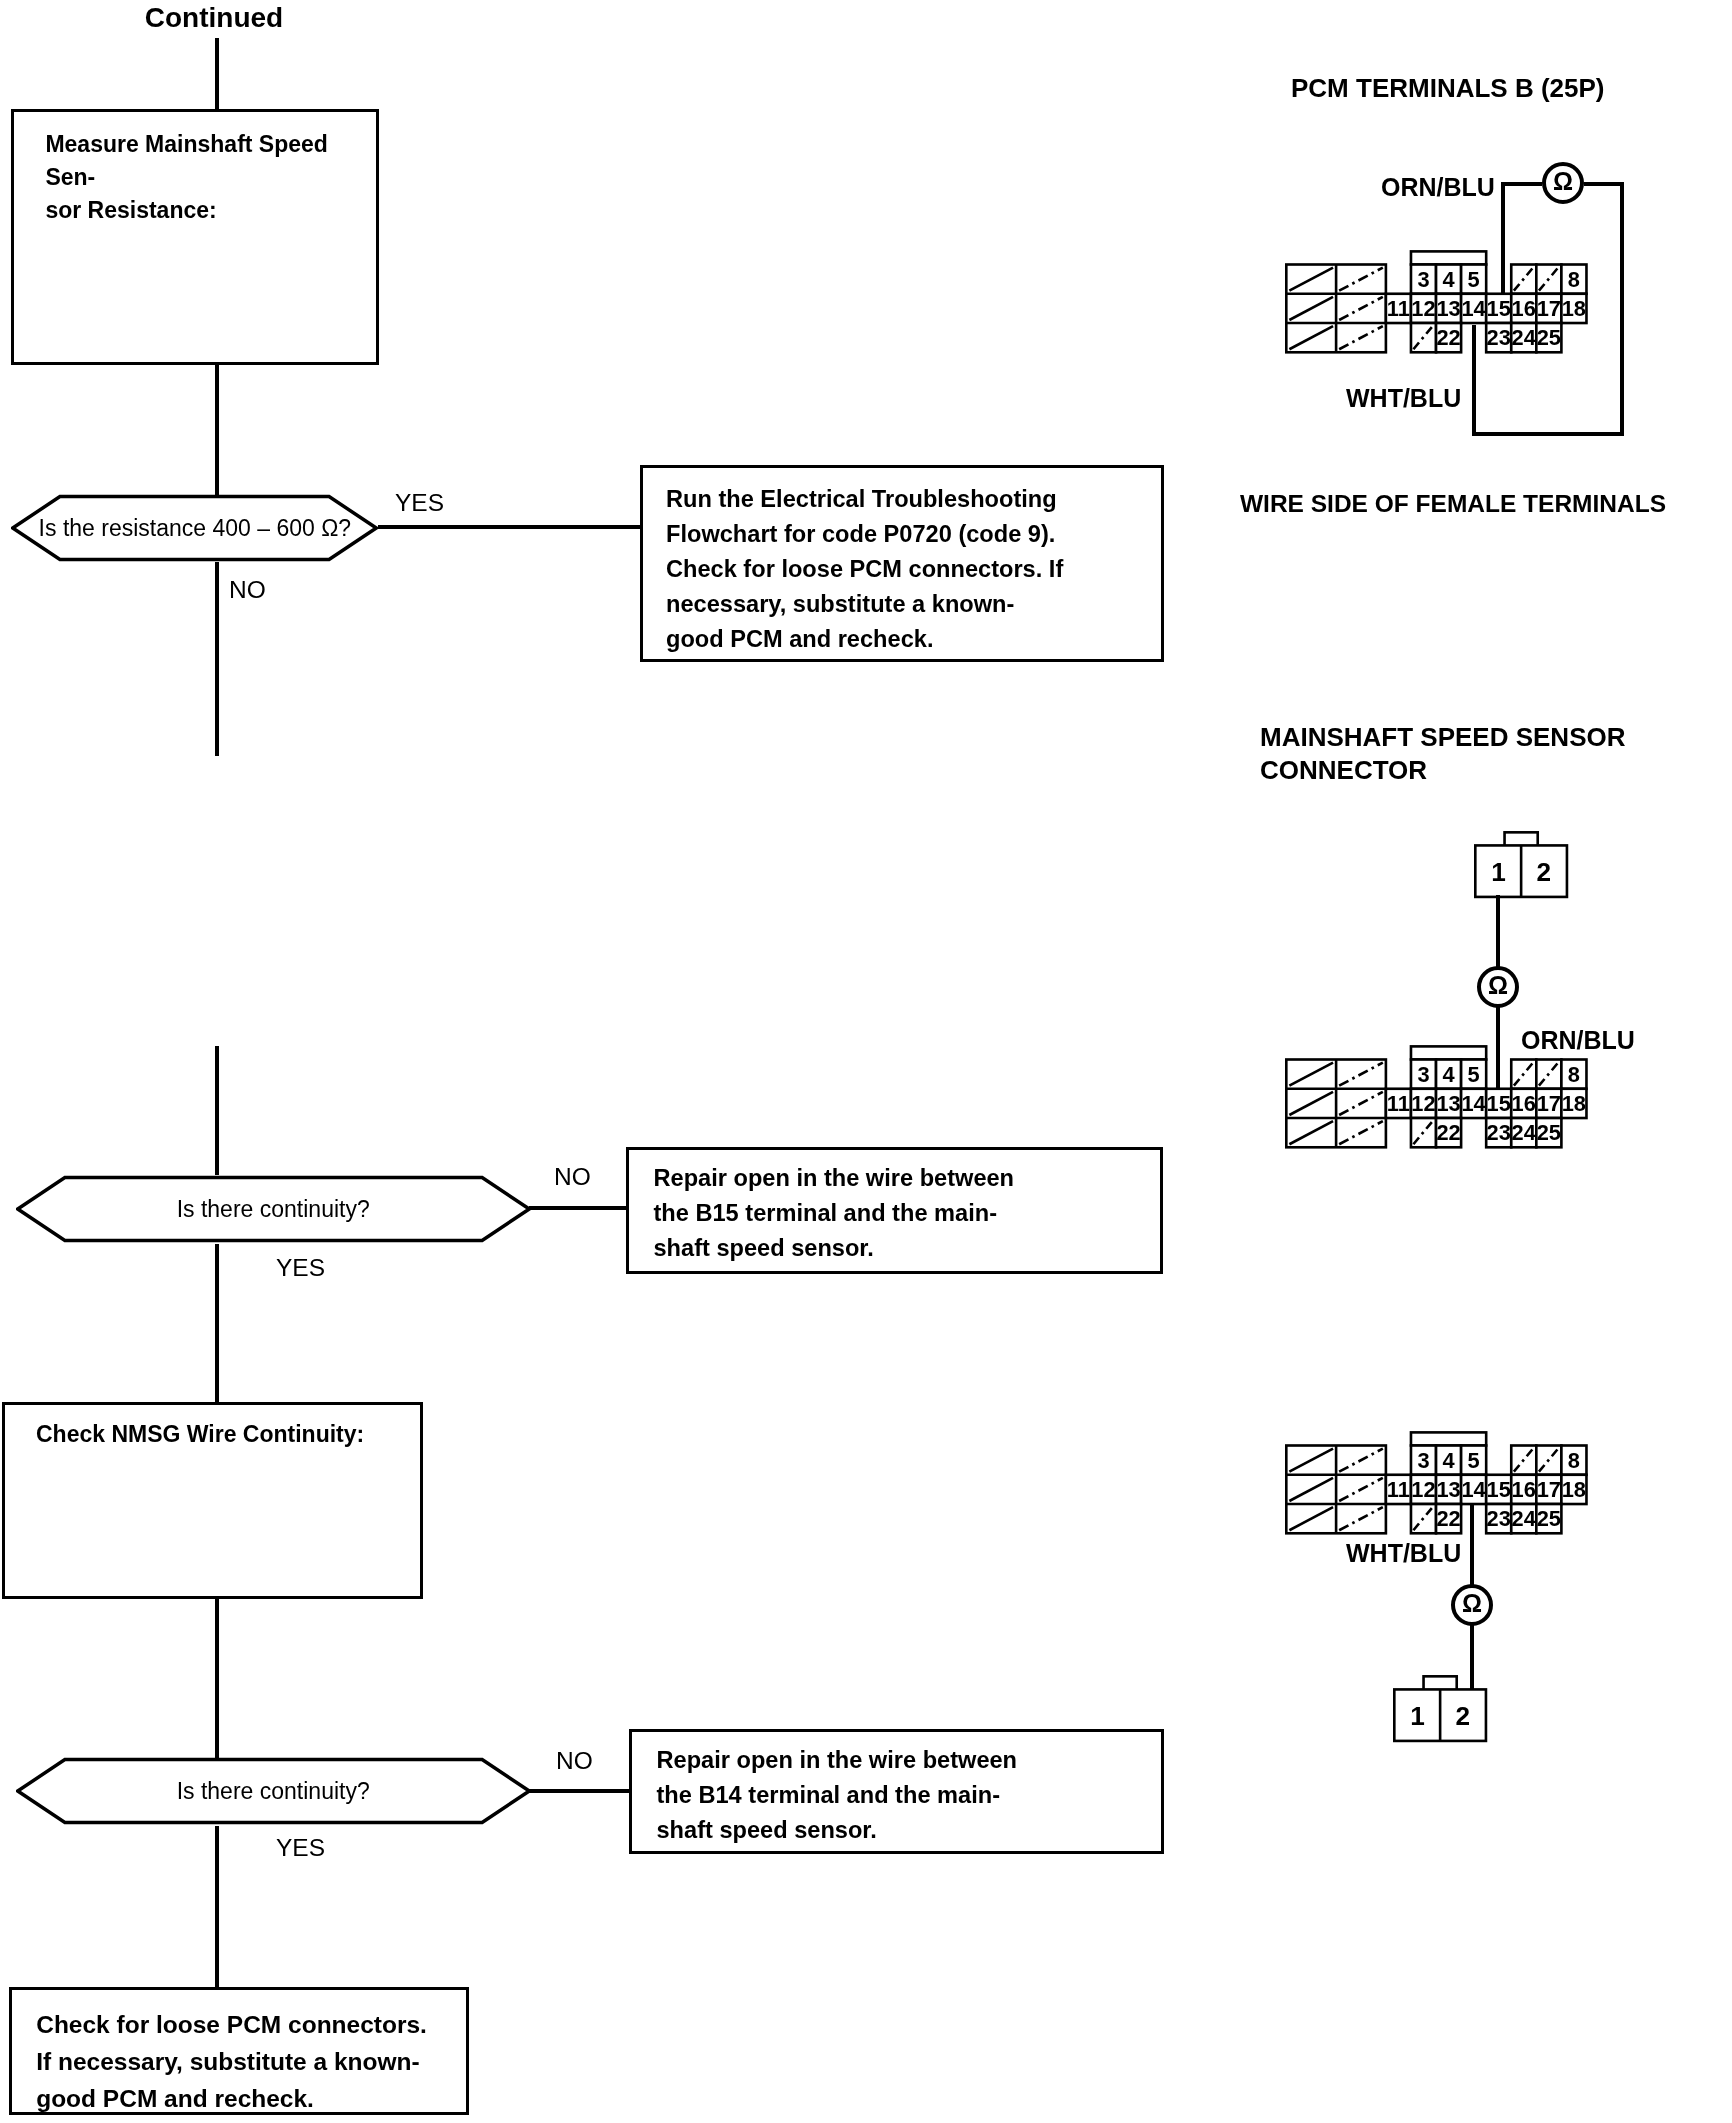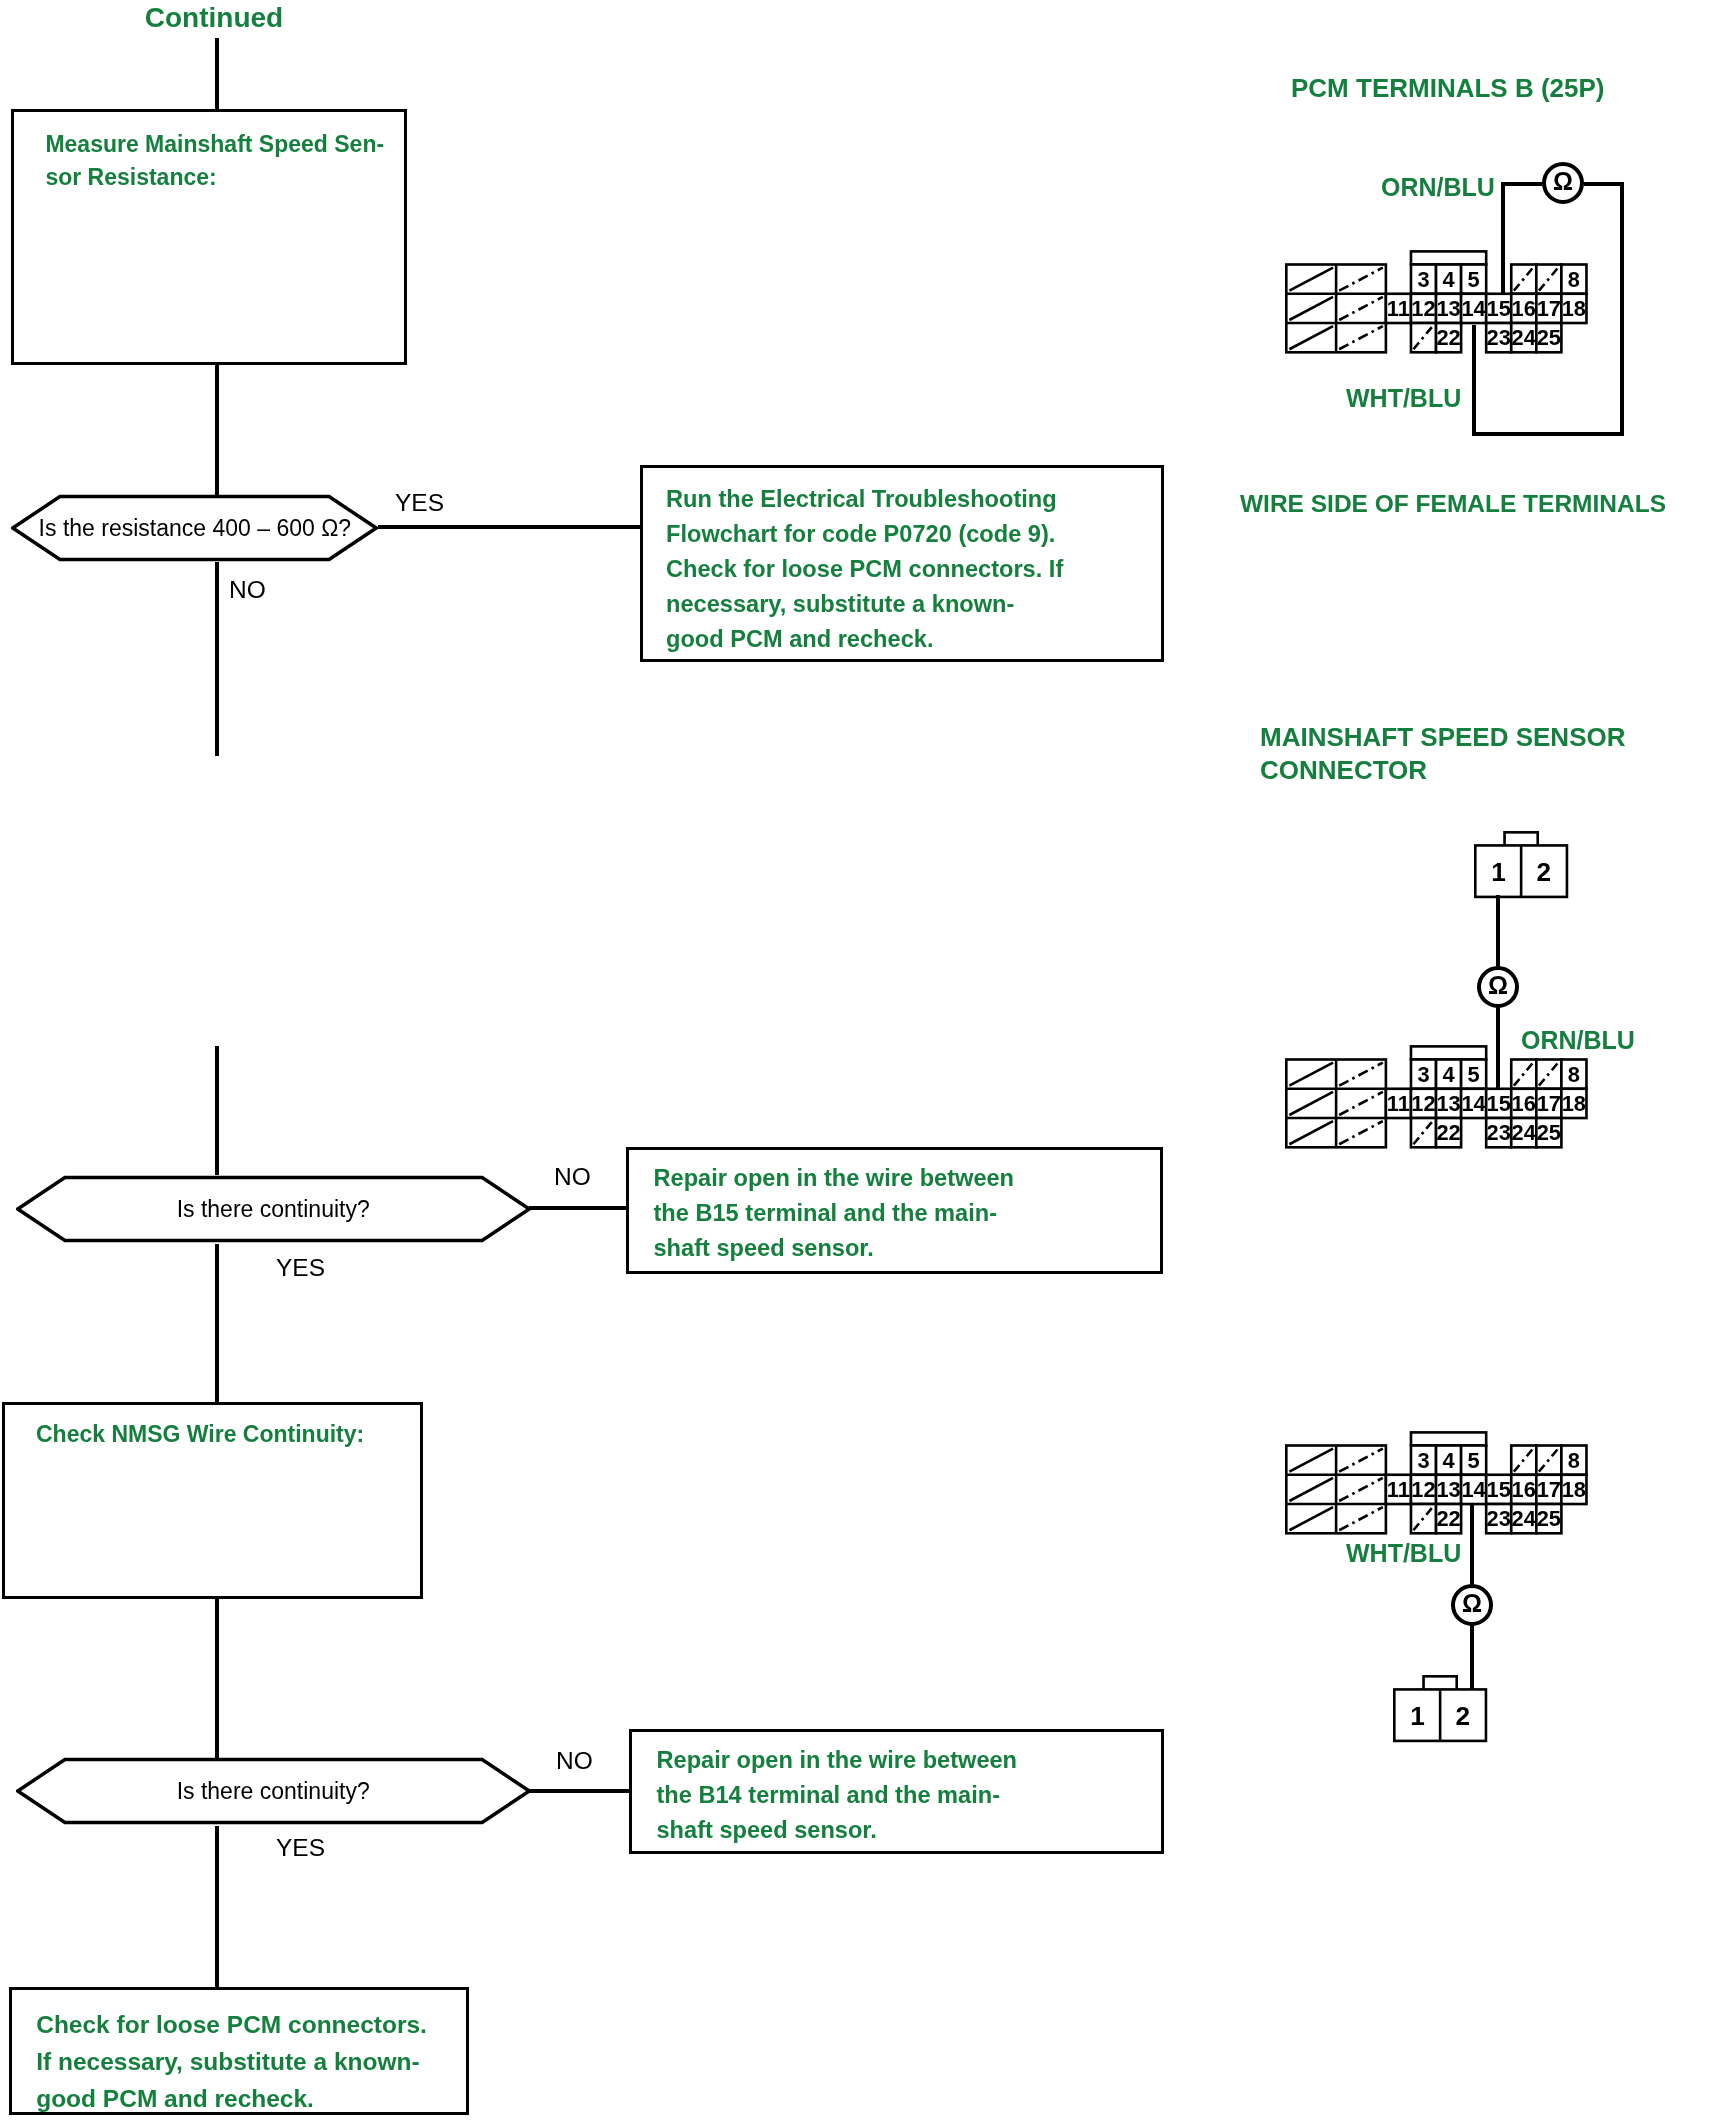--- a/index.html
+++ b/index.html
@@ -1,19 +1,19 @@
 <!DOCTYPE html>
 <html style="font-size:14px"><head>
 <meta charset="utf-8">
 <style>
   html,body{margin:0;padding:0;background:#fff;}
   .page{position:relative;width:1733px;height:2123px;background:#fff;overflow:hidden;
         font-family:"Liberation Sans",sans-serif;color:#000;}
   .abs{position:absolute;}
-  .t{position:absolute;color:#15803d;white-space:pre-wrap;}
+  .t{position:absolute;color:#000000;white-space:pre-wrap;}
   .b{font-weight:bold;}
   .pbox{position:absolute;border:3.5px solid #000;background:#fff;box-sizing:border-box;}
   .vl,.hl{position:absolute;background:#000;}
   .hexwrap{position:absolute;}
   .hexwrap svg{position:absolute;left:0;top:0;}
   .hexlabel{position:absolute;left:0;top:0;right:0;bottom:0;display:flex;
             align-items:center;justify-content:center;font-size:23px;white-space:pre;}
   .ohm{position:absolute;width:42px;height:42px;border:4.4px solid #000;border-radius:50%;
        box-sizing:border-box;text-align:center;line-height:31px;font-size:25px;font-weight:bold;background:#fff;}
   .boxtitle{font-weight:bold;}
@@ -21,21 +21,21 @@
 </style>
 </head>
 <body>
 
 <div class="page">
 
   <div class="t b" style="left:105px;top:1.7px;width:218px;text-align:center;font-size:28px;">Continued</div>
 
   <div class="vl" style="left:215px;top:38px;width:3.5px;height:71px"></div>
 
-  <div class="pbox" style="left:11.4px;top:109px;width:396px;height:256px;padding:15.7px 3.5px 0 31px;font-size:23px;line-height:33px;">
+  <div class="pbox" style="left:11.4px;top:109px;width:368px;height:256px;padding:15.7px 3.5px 0 31px;font-size:23px;line-height:33px;">
     <div class="boxtitle t" style="position:static;">Measure Mainshaft Speed Sen-
 sor Resistance:</div>
   </div>
 
   <div class="vl" style="left:215px;top:365px;width:3.5px;height:131px"></div>
 
   <div class="hexwrap" style="left:11.4px;top:493px;width:367px;height:70px">
     <svg width="367" height="70" viewBox="0 0 420 80">
       <polygon points="2,40 56,4 364,4 418,40 364,76 56,76" fill="#fff" stroke="#000" stroke-width="4"></polygon>
     </svg>

